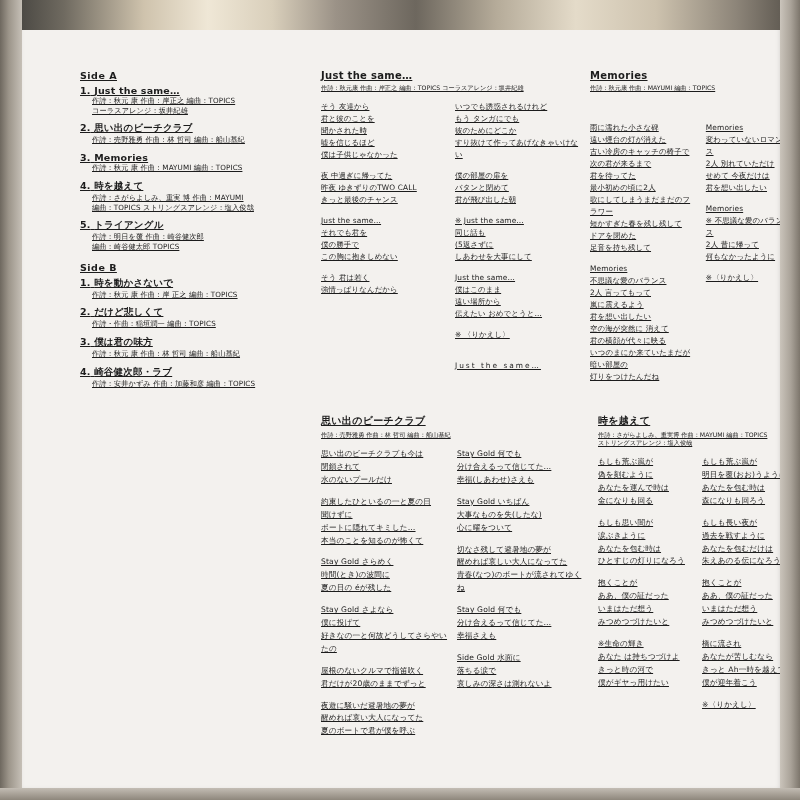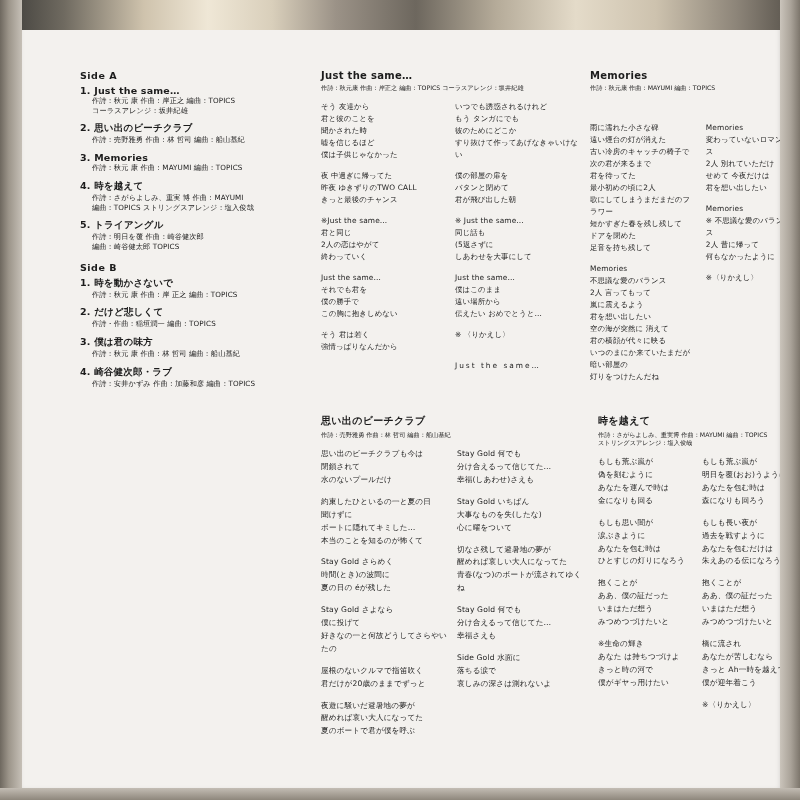--- a/index.html
+++ b/index.html
@@ -24,21 +24,21 @@
   }
   #rightedge{
     position:absolute;right:0;top:0;width:20px;height:800px;
     background:linear-gradient(270deg,#7d766c 0%,#a9a298 45%,#cac4bb 100%);
   }
   #botedge{
     position:absolute;left:0;bottom:0;width:800px;height:12px;
     background:linear-gradient(0deg,#8e877c 0%,#c3bdb4 100%);
   }
 
-  .col{position:absolute;color:#1c1c1c;}
+  .col{position:absolute;color:#1c1c1c;text-decoration:underline;}
   .jp{font-family:"DejaVu Sans","Liberation Sans",sans-serif;}
 
   
   .side-label{font-size:9.5px;font-weight:bold;margin:0 0 4px 0;letter-spacing:.5px;}
   .track{margin-bottom:7px;}
   .track .t-title{font-size:9.5px;font-weight:bold;letter-spacing:.2px;}
   .track .t-credit{font-size:7.2px;margin-left:12px;line-height:1.35;letter-spacing:.1px;}
 
   
   .lyr-title{font-size:10px;font-weight:bold;margin-bottom:3px;letter-spacing:.3px;}
@@ -106,24 +106,20 @@
     <div style="display:flex;gap:18px;">
       <div style="width:116px;">
         <div class="stanza jp">そう 友達から
 君と彼のことを
 聞かされた時
 嘘を信じるほど
 僕は子供じゃなかった</div>
         <div class="stanza jp">夜 中過ぎに帰ってた
 昨夜 ゆきずりのTWO CALL
 きっと最後のチャンス</div>
-        <div class="stanza jp">※Just the same…
-君と同じ
-2人の恋はやがて
-終わっていく</div>
         <div class="stanza jp">Just the same…
 それでも君を
 僕の勝手で
 この胸に抱きしめない</div>
         <div class="stanza jp">そう 君は若く
 強情っぱりなんだから</div>
       </div>
       <div style="width:126px;">
         <div class="stanza jp">いつでも誘惑されるけれど
 もう タンガにでも

